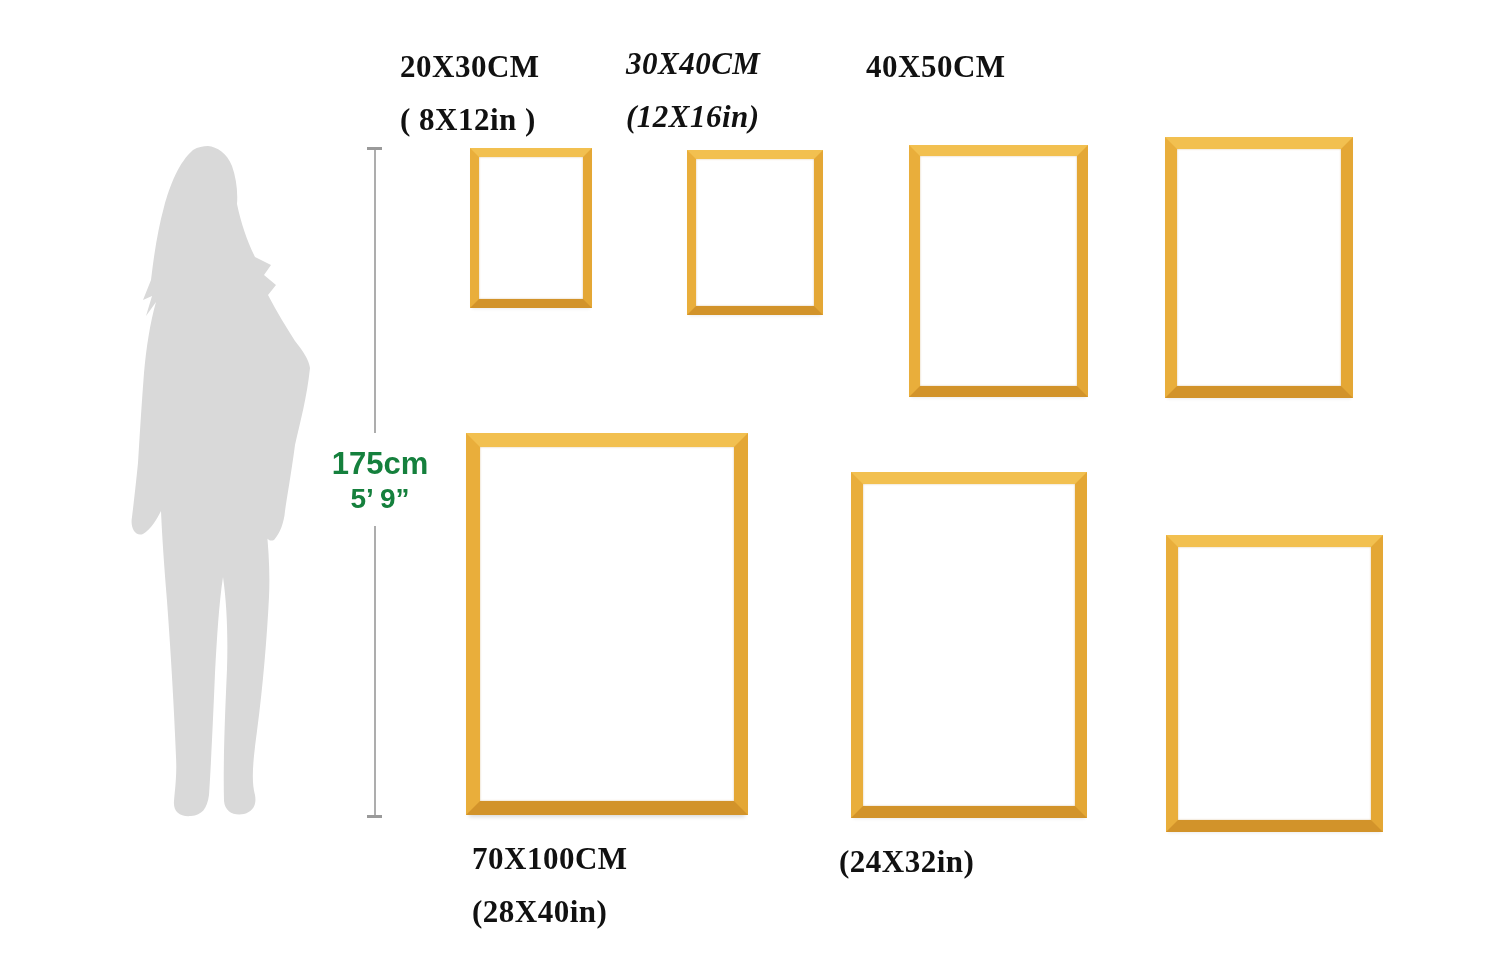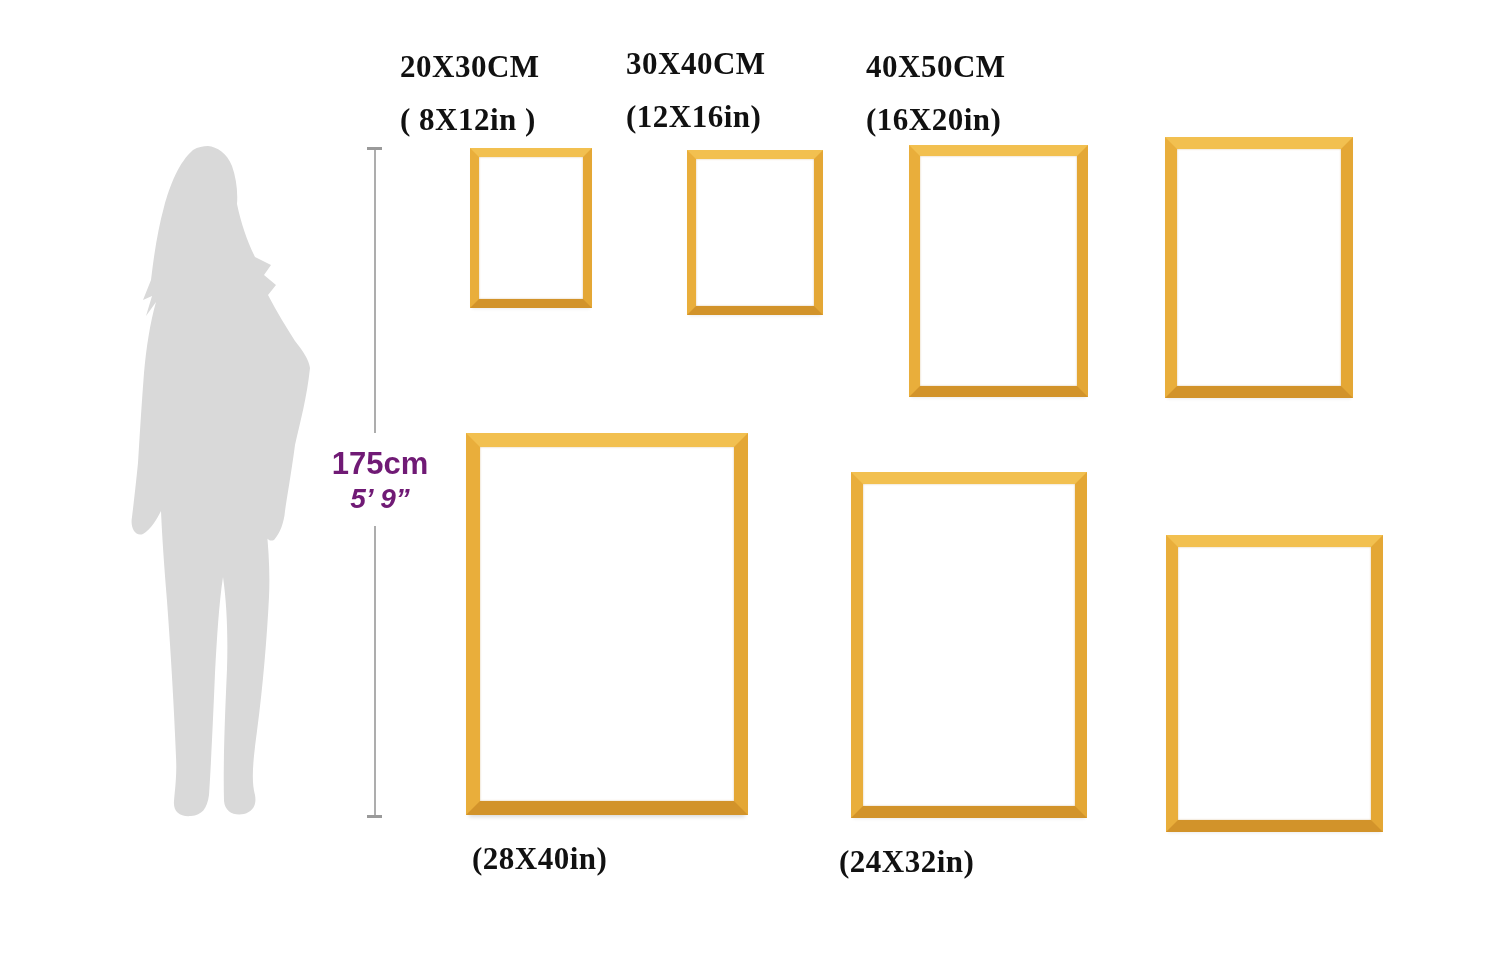--- a/index.html
+++ b/index.html
@@ -25,42 +25,42 @@
   .f5{left:466px;top:433px;width:282px;height:382px;border-width:14px;box-shadow:inset 0 0 2px rgba(173,116,18,.45),0 5px 4px -3px rgba(0,0,0,.15);}
   .f6{left:851px;top:472px;width:236px;height:346px;border-width:12px;}
   .f7{left:1166px;top:535px;width:217px;height:297px;border-width:12px;}
 
   
   .lbl{
     position:absolute;width:260px;text-align:left;color:#111;
     font-weight:700;font-size:31px;line-height:53px;letter-spacing:.5px;
   }
   .lb1{left:400px;top:40px;}
-  .lb2{left:626px;top:37px;}
+  .lb2{left:626px;top:37px;font-style:italic;}
   .lb3{left:866px;top:40px;}
   .lb4{left:1124px;top:34px;}
   .lb5{left:472px;top:832px;}
   .lb6{left:839px;top:835px;}
   .lb7{left:1154px;top:832px;}
   .lbl div{white-space:nowrap;}
 
   
   .measure-seg{position:absolute;left:374px;width:2px;background:#adadad;}
   .seg-top{top:150px;height:283px;}
   .seg-bottom{top:526px;height:290px;}
   .measure-cap{position:absolute;left:367px;width:15px;height:3px;background:#9a9a9a;}
   .cap-top{top:147px;}
   .cap-bottom{top:815px;}
   .height-label{
     position:absolute;left:298px;top:446px;width:164px;text-align:center;
     font-family:"Liberation Sans","DejaVu Sans",sans-serif;font-weight:700;
-    color:#701a75;
+    color:#15803d;
   }
   .height-label .cm{font-size:31px;line-height:36px;}
-  .height-label .ft{font-size:28px;line-height:34px;font-style:italic;}
+  .height-label .ft{font-size:28px;line-height:34px;}
 
   
   .silhouette{position:absolute;left:118px;top:144px;width:200px;height:676px;}
 </style>
 </head>
 <body>
 
 <div id="canvas">
 
   <svg class="silhouette" viewBox="0 0 200 676" aria-hidden="true">
@@ -113,33 +113,33 @@
   <div class="lbl lb1">
     <div>20X30CM</div>
     <div>( 8X12in )</div>
   </div>
   <div class="lbl lb2">
     <div>30X40CM</div>
     <div>(12X16in)</div>
   </div>
   <div class="lbl lb3">
     <div>40X50CM</div>
-    <div>(16X20in)</div>
   </div>
 
   <div class="frame f1"></div>
   <div class="frame f2"></div>
   <div class="frame f3"></div>
   <div class="frame f4"></div>
 
   <div class="frame f5"></div>
   <div class="frame f6"></div>
   <div class="frame f7"></div>
 
   <div class="lbl lb5">
+    <div>70X100CM</div>
     <div>(28X40in)</div>
   </div>
   <div class="lbl lb6">
     <div>(24X32in)</div>
   </div>
   <div class="lbl lb7">
   </div>
 
 </div>
 

